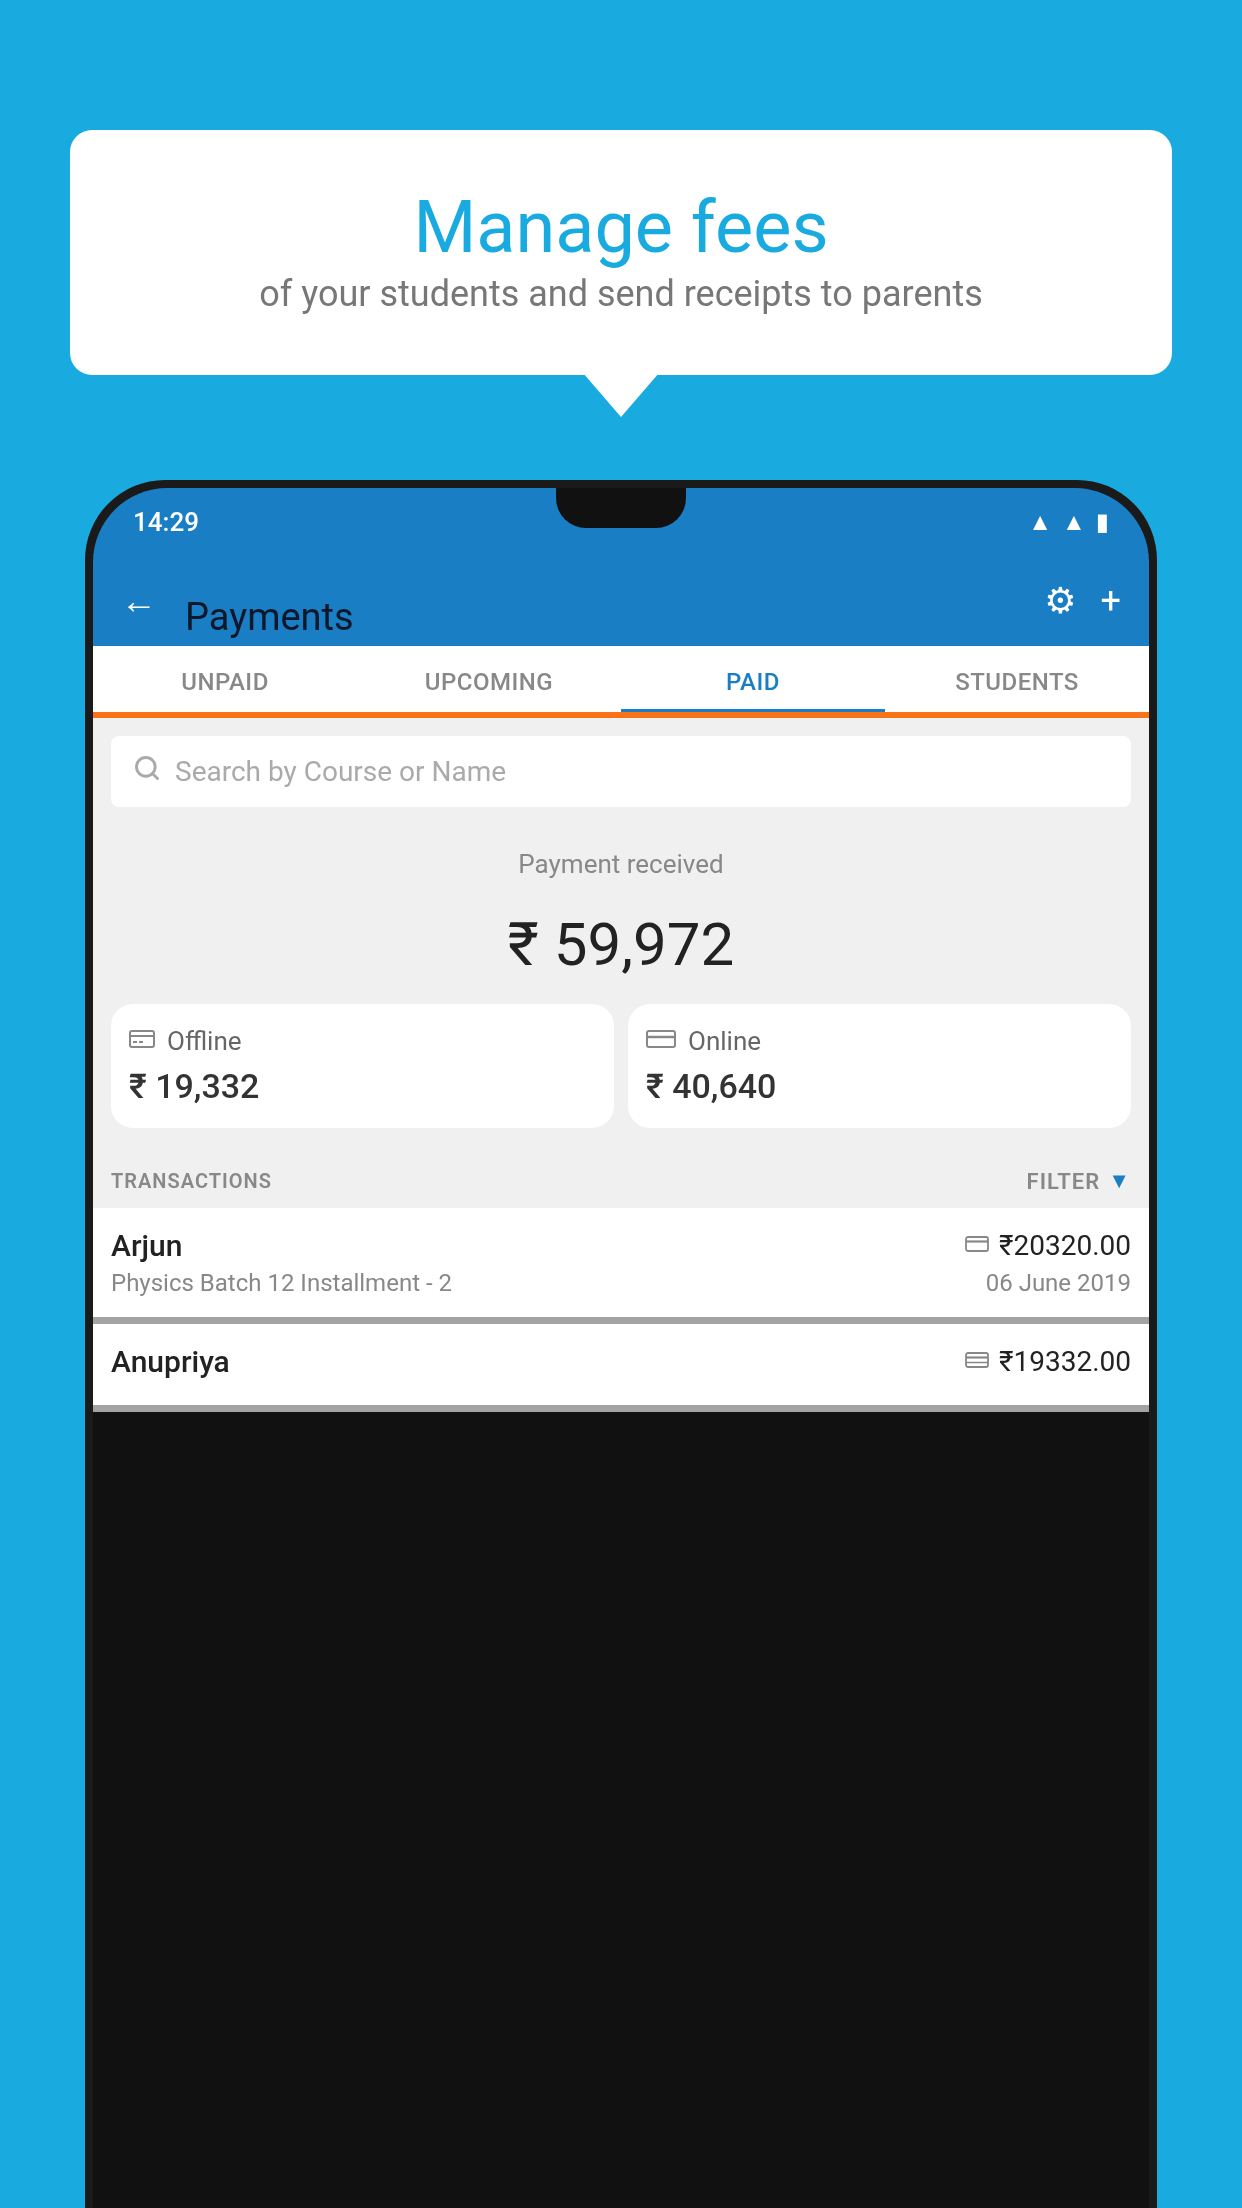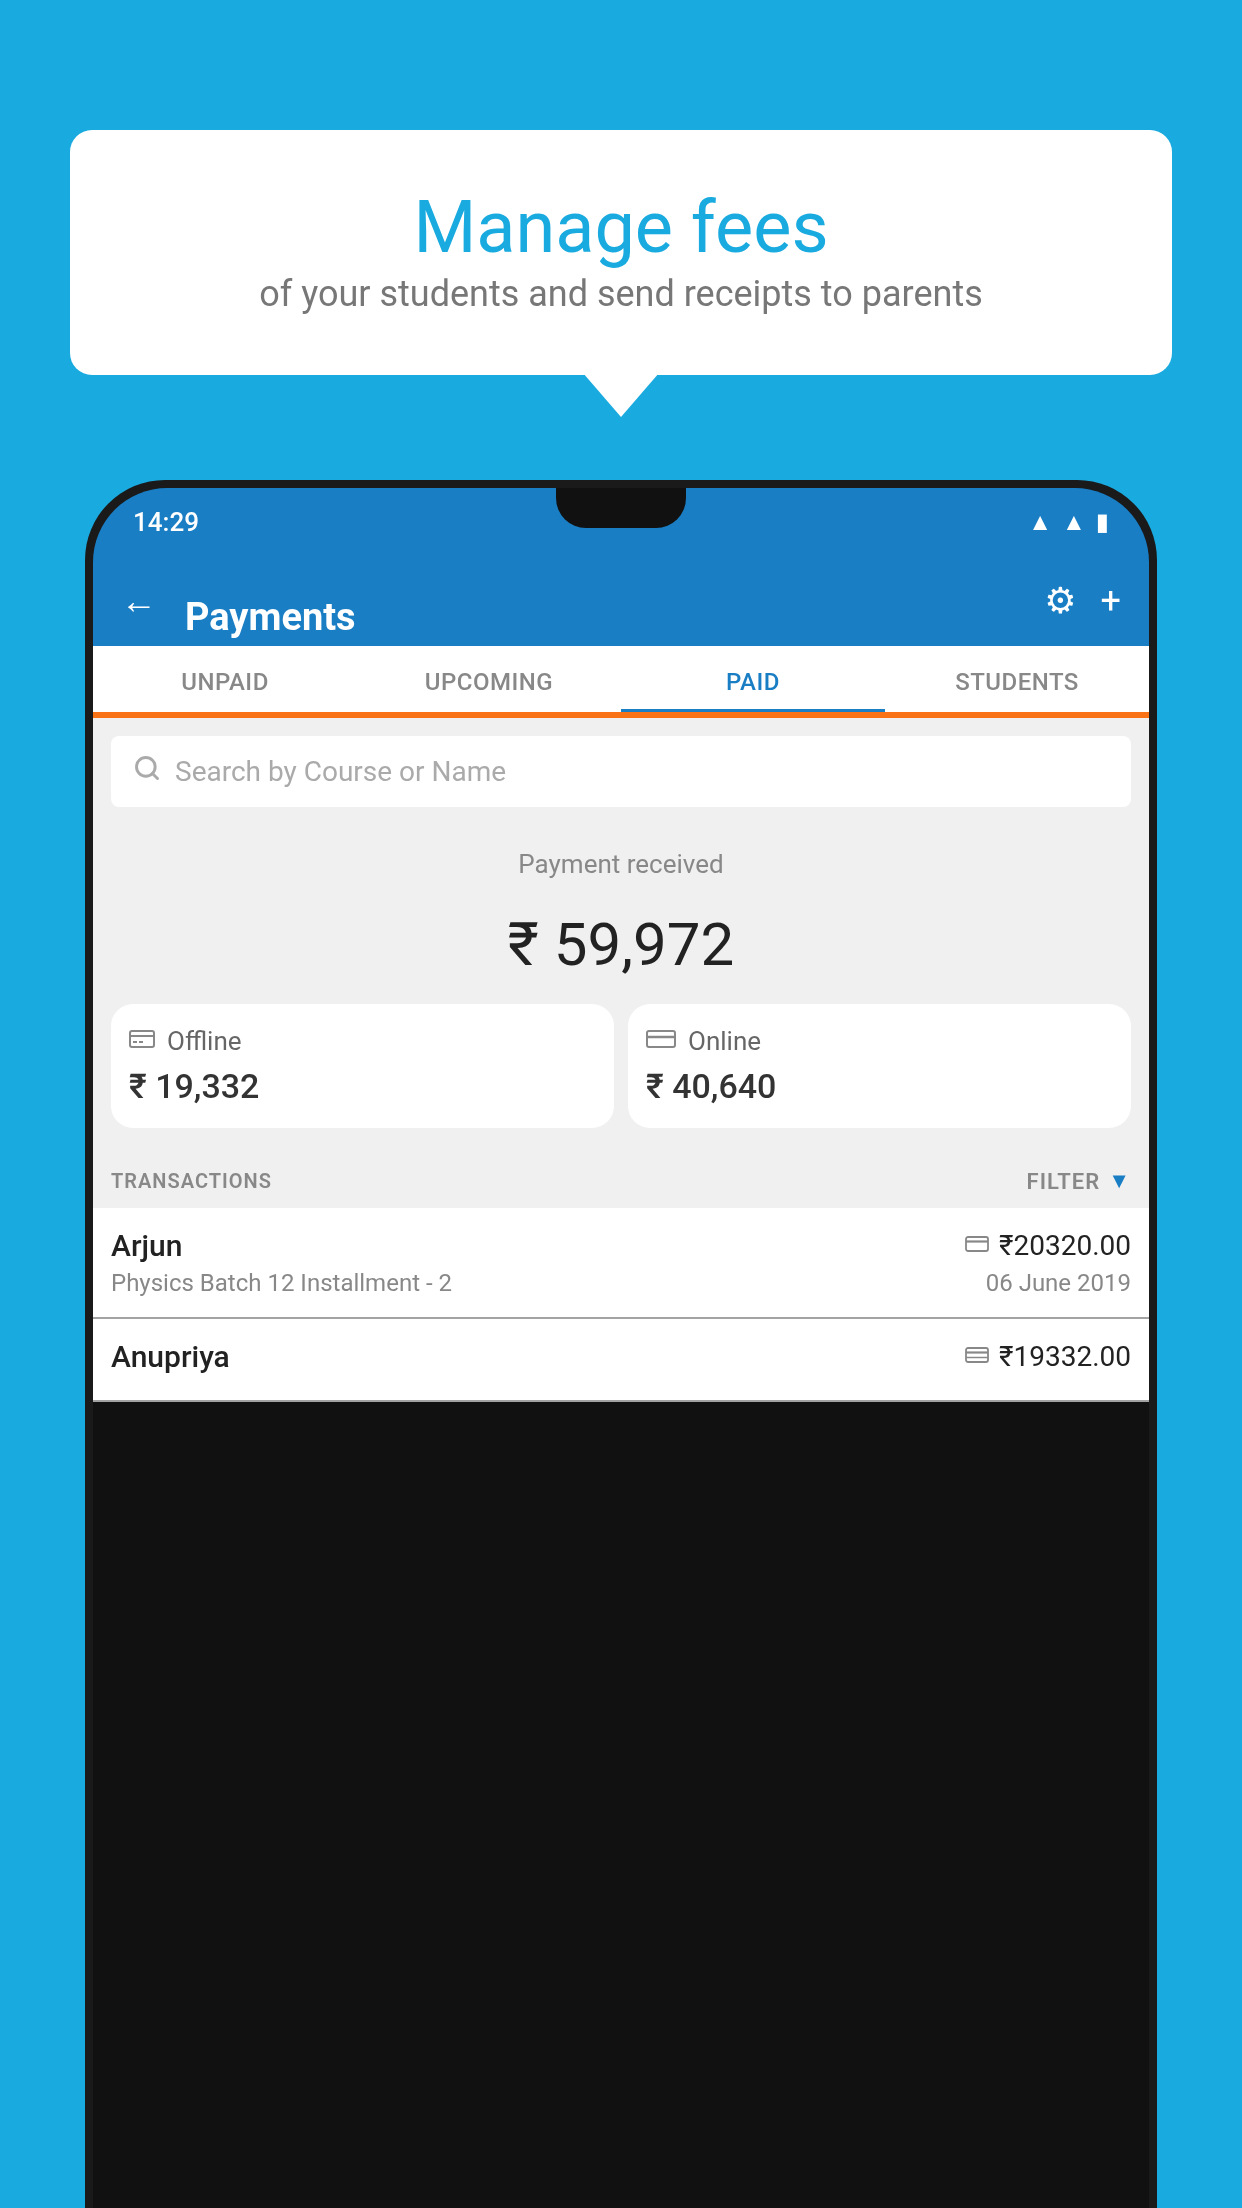--- a/index.html
+++ b/index.html
@@ -130,23 +130,23 @@
       gap: 20px;
     }
 
     .back-arrow {
       color: white;
       font-size: 36px;
       cursor: pointer;
     }
 
     .header-title {
-      color: #ffffff;
+      color: #0f172a;
       font-size: 38px;
-      font-weight: 700;
+      font-weight: 400;
       flex: 1;
       margin-left: 8px;
       margin-top: 32px;
     }
 
     .header-icons {
       display: flex;
       align-items: center;
       gap: 24px;
     }
@@ -304,21 +304,21 @@
 
     .filter-icon {
       color: #1a7ec4;
       font-size: 22px;
     }
 
     
     .transaction-item {
       background: white;
       padding: 20px 18px;
-      border-bottom: 2px solid #a3a3a3;
+      border-bottom: 7px solid #a3a3a3;
     }
 
     .transaction-top {
       display: flex;
       justify-content: space-between;
       align-items: center;
       margin-bottom: 6px;
     }
 
     .transaction-name {

